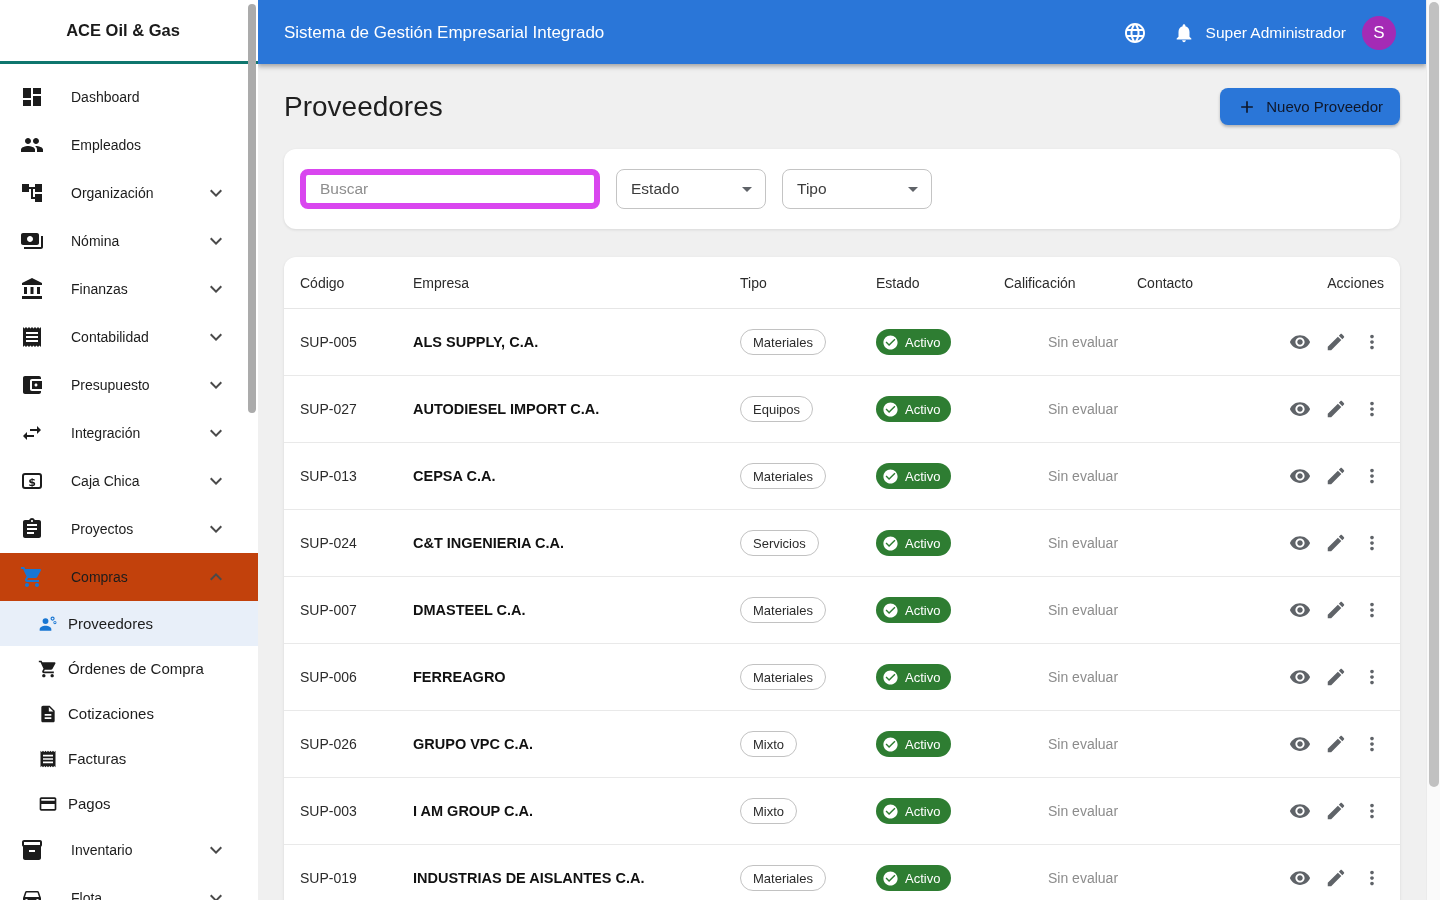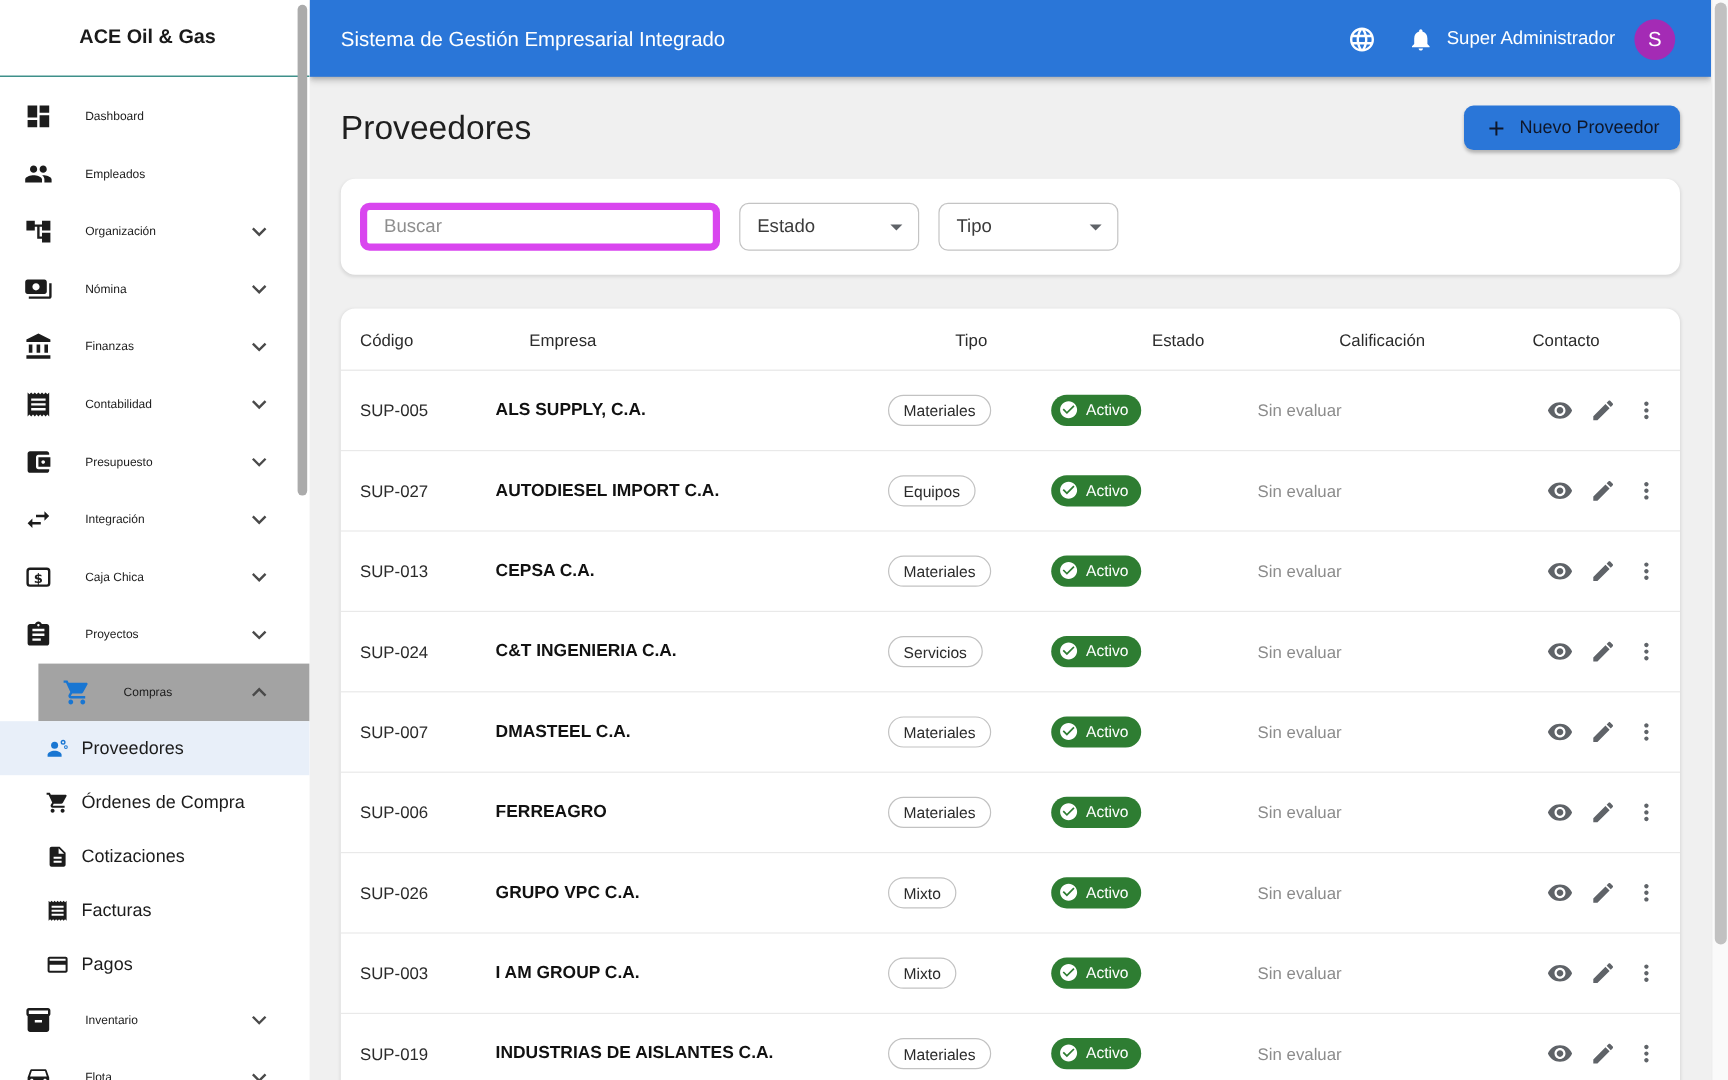--- a/index.html
+++ b/index.html
@@ -12,37 +12,37 @@
   }
 
   
   .sidebar {
     width: 258px; height: 900px; background: #fff;
     flex-shrink: 0; position: relative; z-index: 6; overflow: hidden;
   }
   .brand {
     height: 64px; display: flex; align-items: center; justify-content: center;
     font-weight: bold; font-size: 16.5px; color: #1a1a1a;
-    border-bottom: 1px solid #0f766e; padding-right: 12px;
+    border-bottom: 3px solid #0f766e; padding-right: 12px;
   }
   .nav { padding-top: 9px; }
   .nav-item {
     height: 48px; display: flex; align-items: center;
     padding: 0 16px 0 20px; cursor: pointer; color: #1c1c1c;
   }
   .nav-icon { width: 24px; height: 24px; margin-right: 27px; color: #1c1c1c; flex-shrink: 0; }
   .nav-icon svg { width: 24px; height: 24px; fill: currentColor; display: block; }
-  .nav-label { font-size: 10px; flex: 1; white-space: nowrap; }
+  .nav-label { font-size: 14px; flex: 1; white-space: nowrap; }
   .nav-chevron { width: 24px; height: 24px; color: #4a4a4a; margin-right: 14px; flex-shrink: 0; }
   .nav-chevron svg { width: 24px; height: 24px; fill: currentColor; display: block; }
   .nav-item.sub { height: 45px; padding-left: 38px; }
   .nav-item.sub .nav-icon { width: 20px; height: 20px; margin-right: 10px; }
   .nav-item.sub .nav-icon svg { width: 20px; height: 20px; }
   .nav-item.sub .nav-label { font-size: 15px; }
-  .nav-item.highlighted { background: #a3a3a3; margin-left: 32px; }
+  .nav-item.highlighted { background: #c2410c; }
   .nav-item.selected { background: #e8eff9; }
   .nav-item.blue-icon .nav-icon { color: #1976d2; }
   .side-scroll-thumb {
     position: absolute; top: 4px; right: 2px; width: 8px; height: 409px;
     background: #ababab; border-radius: 4px;
   }
 
   
   .main { flex: 1; min-width: 0; display: flex; flex-direction: column; }
   .appbar {
@@ -97,21 +97,21 @@
 
   .table-card {
     background: #fff; border-radius: 12px 12px 0 0;
     box-shadow: 0 1px 3px rgba(0,0,0,0.10); overflow: hidden;
   }
   .grid-row {
     display: grid;
     grid-template-columns: 113px 327px 136px 128px 133px 140px 1fr;
     align-items: center; padding: 0 16px;
   }
-  .thead { height: 52px; border-bottom: 1px solid #e6e6e6; gap: 28px; }
+  .thead { height: 52px; border-bottom: 1px solid #e6e6e6; }
   .th { font-size: 14px; font-weight: 500; color: #2b2b2b; }
   .th:last-child { text-align: right; }
   .trow { height: 67px; border-bottom: 1px solid #e9e9e9; }
   .td-codigo { font-size: 14px; color: #2b2b2b; }
   .td-empresa { font-size: 14.5px; font-weight: 700; color: #111; }
   .chip-outline {
     display: inline-flex; align-items: center; height: 26px; padding: 0 12px;
     border: 1px solid #c2c2c2; border-radius: 14px; font-size: 13px;
     color: #2b2b2b; background: #fff; justify-self: start;
   }

